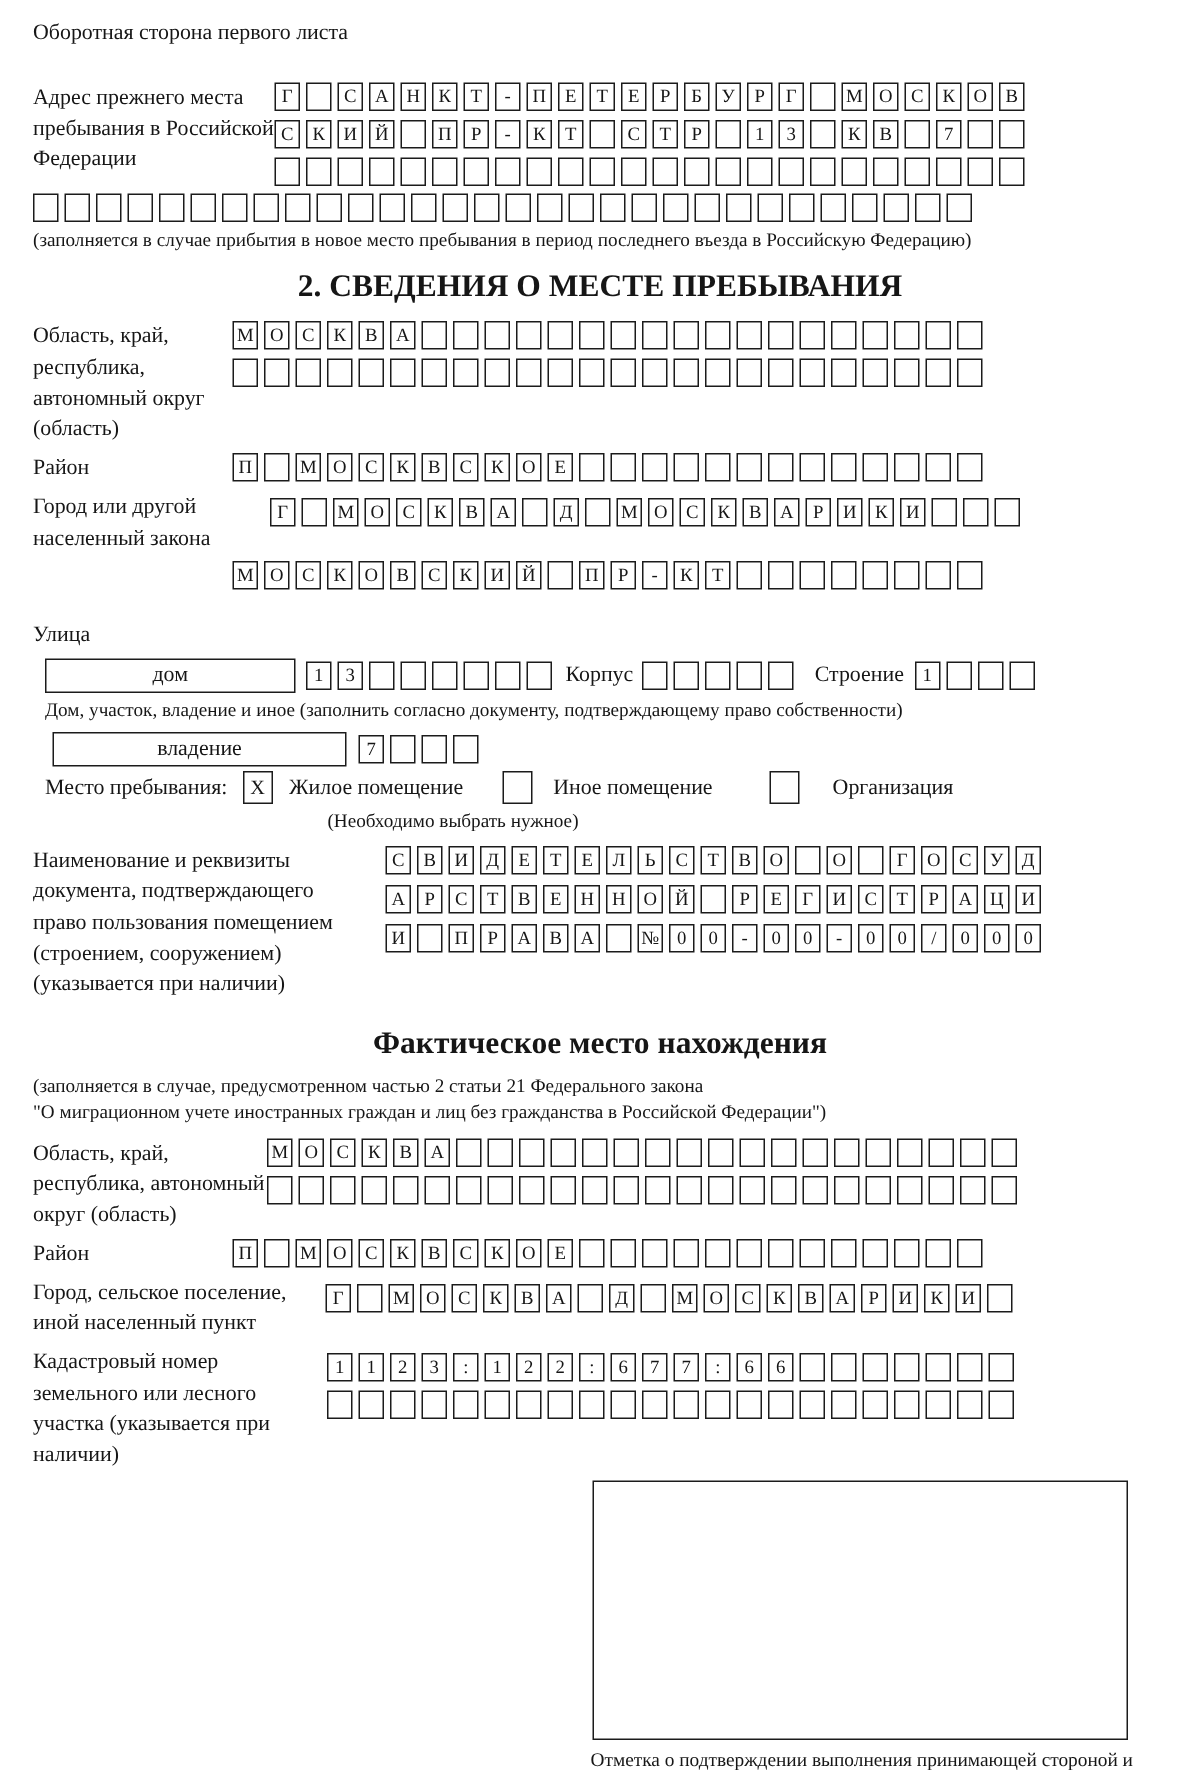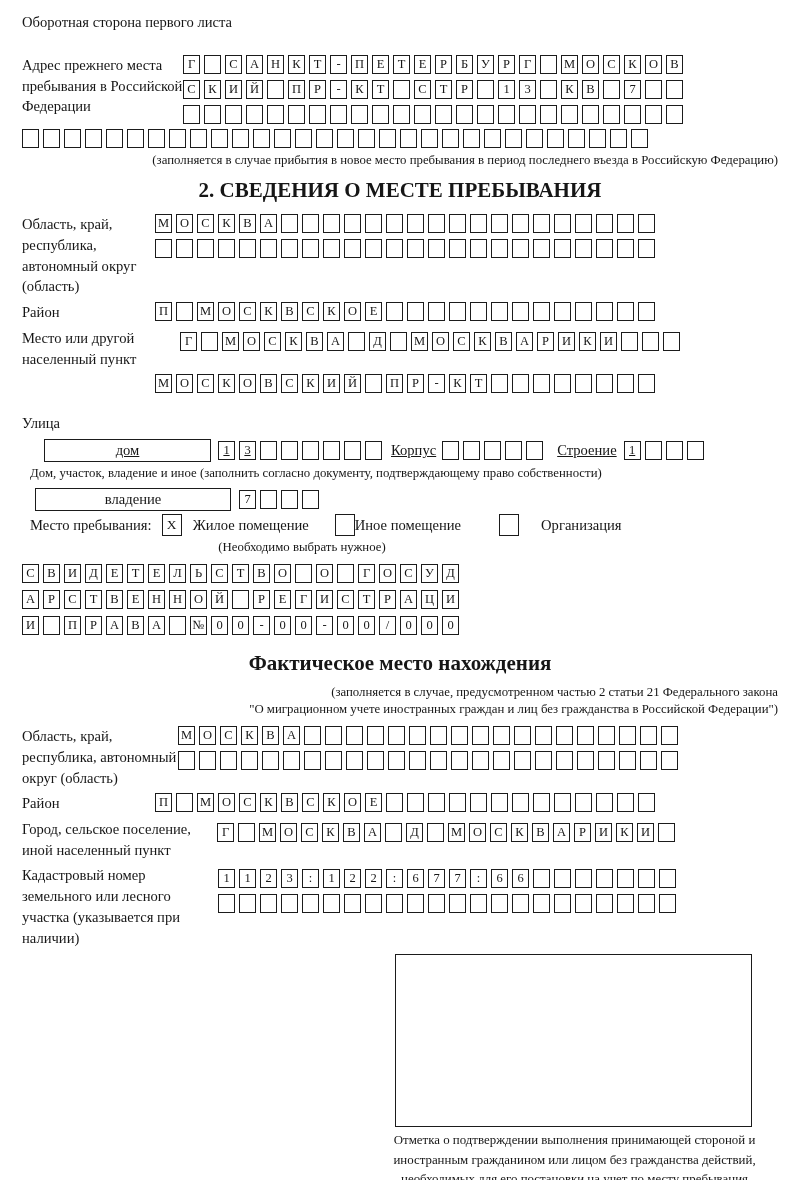--- a/index.html
+++ b/index.html
@@ -16,21 +16,21 @@
   .flabel { font-size:14.6px; line-height:1.42; flex-shrink:0; }
   .cellrows { display:flex; flex-direction:column; gap:6px; }
   .cells { display:flex; gap:4px; }
   .cell {
     width:17px; height:19px; flex-shrink:0;
     border:1.6px solid #1b1b1b;
     display:flex; align-items:center; justify-content:center;
     font-family:"Liberation Serif", serif; font-size:12.5px;
   }
   .note { font-size:12.8px; line-height:1.35; }
-  .note-center { text-align:right; }
+  .note-center { text-align:left; }
 
   .sec-title { text-align:center; font-weight:bold; font-size:21px; margin:9px 0 11px 0; }
 
   .named-box {
     border:1.6px solid #1b1b1b; height:23px;
     display:flex; align-items:center; justify-content:center;
     font-size:14.6px; flex-shrink:0;
   }
   .inline-row { display:flex; align-items:center; margin-bottom:3px; }
   .inline-label { font-size:14.6px; }
@@ -257,21 +257,21 @@
         <span class="cell"></span>
         <span class="cell"></span>
         <span class="cell"></span>
         <span class="cell"></span>
         <span class="cell"></span>
         <span class="cell"></span>
       </div>
   </div>
 
   <div class="field">
-    <div class="flabel" style="width:158px;">Место или другой населенный пункт</div>
+    <div class="flabel" style="width:158px;">Город или другой населенный закона</div>
     <div class="cells" style="margin-top:4px;">
         <span class="cell">Г</span>
         <span class="cell"></span>
         <span class="cell">М</span>
         <span class="cell">О</span>
         <span class="cell">С</span>
         <span class="cell">К</span>
         <span class="cell">В</span>
         <span class="cell">А</span>
         <span class="cell"></span>
@@ -316,21 +316,21 @@
         <span class="cell"></span>
         <span class="cell"></span>
         <span class="cell"></span>
         <span class="cell"></span>
         <span class="cell"></span>
         <span class="cell"></span>
         <span class="cell"></span>
       </div>
   </div>
 
-  <div class="inline-row" style="margin-left:22px; margin-top:2px;text-decoration:underline;">
+  <div class="inline-row" style="margin-left:8px; margin-top:2px;">
     <div class="named-box" style="width:167px;">дом</div>
     <div class="cells" style="margin-left:7px;">
         <span class="cell">1</span>
         <span class="cell">3</span>
         <span class="cell"></span>
         <span class="cell"></span>
         <span class="cell"></span>
         <span class="cell"></span>
         <span class="cell"></span>
         <span class="cell"></span>
@@ -361,27 +361,28 @@
         <span class="cell"></span>
         <span class="cell"></span>
       </div>
   </div>
 
   <div class="inline-row" style="margin-left:8px;">
     <div class="inline-label">Место пребывания:</div>
     <div class="checkbox" style="margin-left:10px;">X</div>
     <div class="inline-label" style="margin-left:11px;">Жилое помещение</div>
     <div class="checkbox" style="margin-left:26px;"></div>
-    <div class="inline-label" style="margin-left:0;">Иное помещение</div>
+    <div class="inline-label" style="margin-left:14px;">Иное помещение</div>
     <div class="checkbox" style="margin-left:38px;"></div>
     <div class="inline-label" style="margin-left:22px;">Организация</div>
   </div>
   <div class="note" style="width:560px; text-align:center; margin:2px 0 7px 0;">(Необходимо выбрать нужное)</div>
 
   <div class="field">
+    <div class="flabel" style="width:235px; padding-right:10px;">Наименование и реквизиты документа, подтверждающего право пользования помещением (строением, сооружением) (указывается при наличии)</div>
     <div class="cellrows" style="gap:7px;">
       <div class="cells">
           <span class="cell">С</span>
           <span class="cell">В</span>
           <span class="cell">И</span>
           <span class="cell">Д</span>
           <span class="cell">Е</span>
           <span class="cell">Т</span>
           <span class="cell">Е</span>
           <span class="cell">Л</span>

